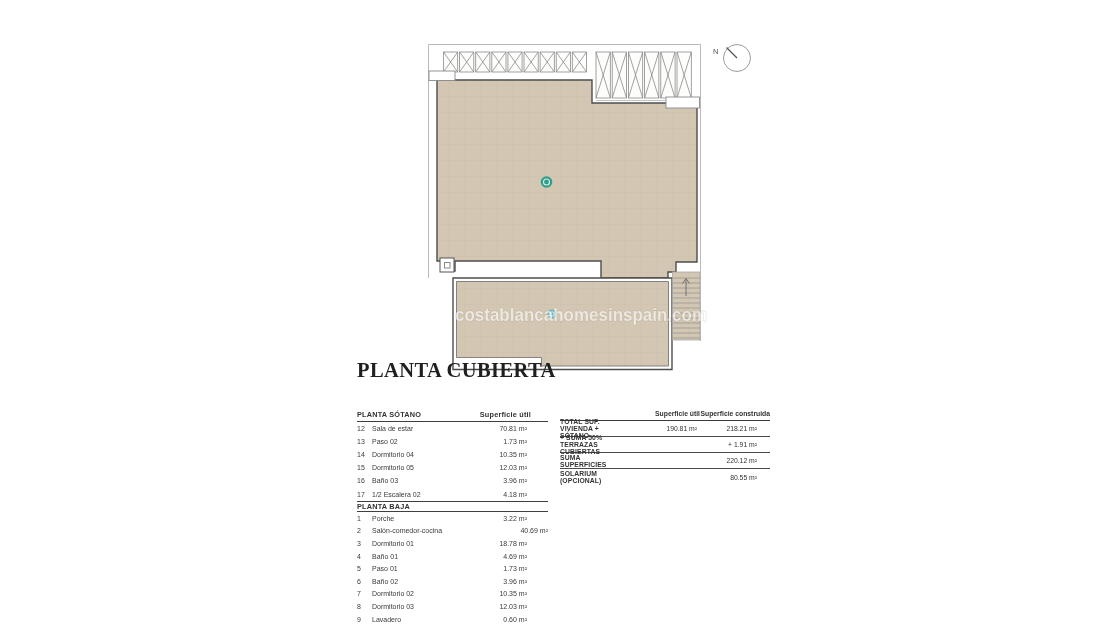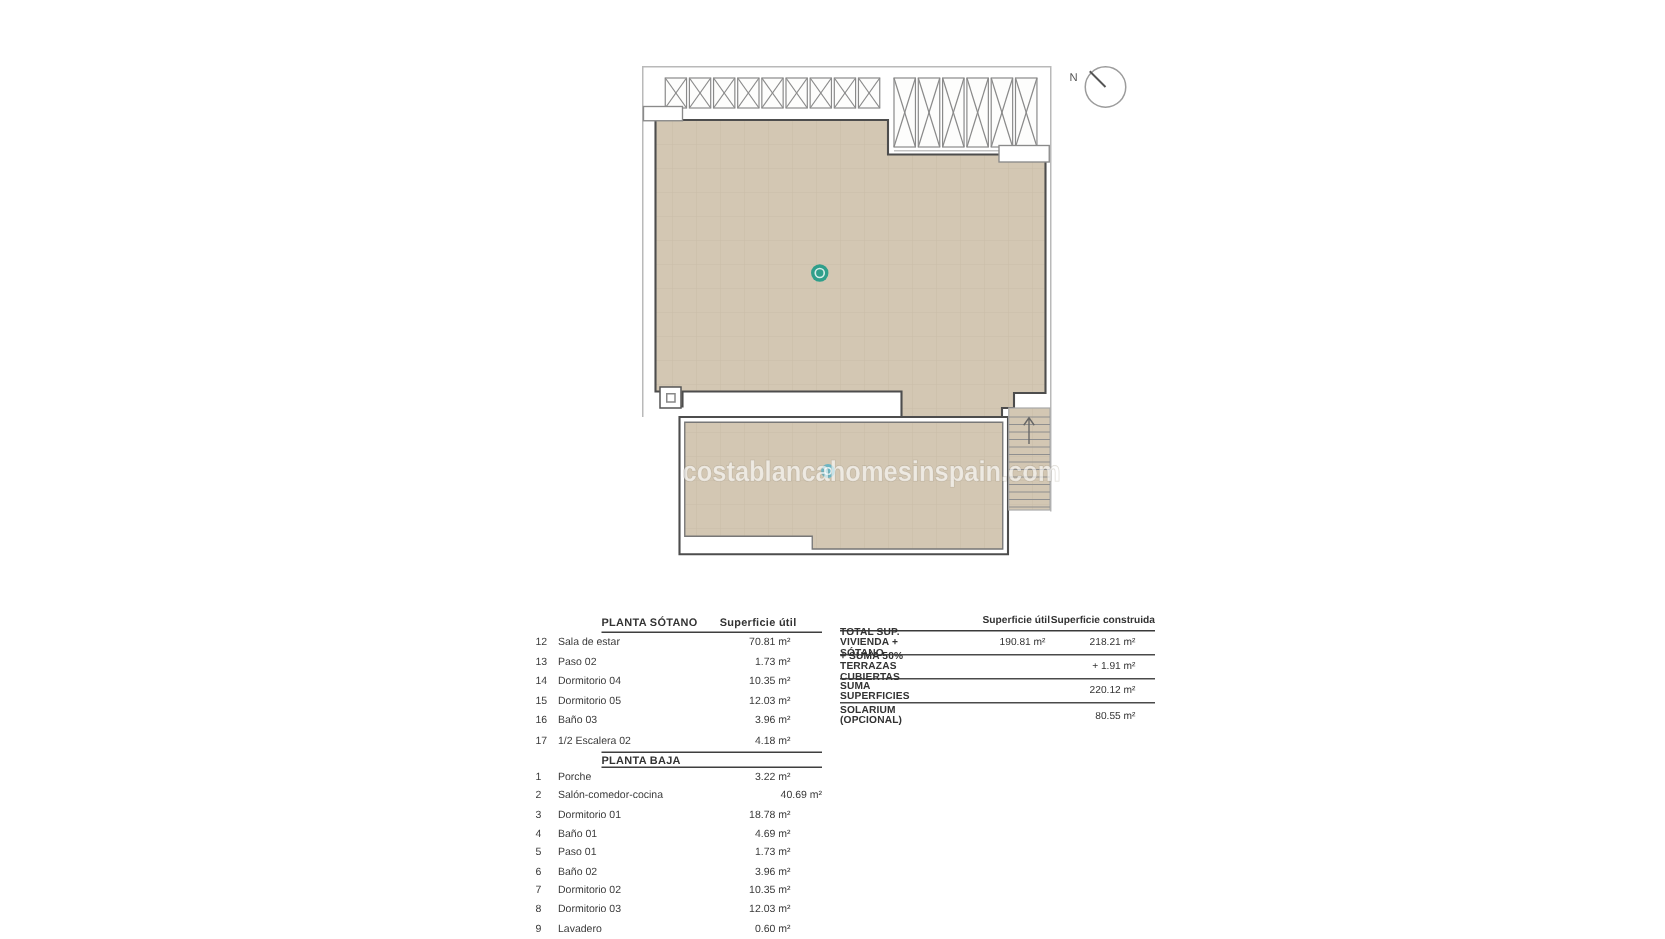--- a/index.html
+++ b/index.html
@@ -10,21 +10,21 @@
   
   .title{position:absolute;left:357px;top:360px;
          font-family:"Liberation Serif",serif;font-weight:700;color:#1f1f1f;
          font-size:20.5px;line-height:21.8px;letter-spacing:0.4px;}
 
   
   .area-table{position:absolute;left:357px;top:409px;width:191px;color:#3a3a3a;}
   .sec-head{display:flex;justify-content:space-between;align-items:flex-end;
             box-sizing:border-box;height:13px;padding-bottom:2px;
             border-bottom:1px solid #3f3f3f;font-size:7.3px;font-weight:bold;
-            letter-spacing:0.2px;color:#333;margin-left:44px;}
+            letter-spacing:0.2px;color:#333;}
   .sec-head .vh{padding-right:17px;}
   .sec-head.sec2{height:11.5px;border-top:1px solid #3f3f3f;align-items:flex-start;padding-bottom:1px;}
   .arow{display:flex;align-items:center;font-size:7px;}
   .rows-s .arow{height:13.1px;}
   .rows-b .arow{height:12.6px;}
   .arow .num{width:15px;flex:none;}
   .arow .lbl{flex:1;}
   .arow .val{flex:none;text-align:right;width:70px;padding-right:21px;}
   .arow.wide .val{padding-right:0;}
 
@@ -154,20 +154,21 @@
     <text x="455" y="320.5" textLength="252" lengthAdjust="spacingAndGlyphs" font-family="Liberation Sans, sans-serif" font-weight="bold" font-size="19" fill="rgba(255,255,255,0.62)" style="paint-order:stroke;stroke:rgba(150,138,120,0.30);stroke-width:0.8">costablancahomesinspain.com</text>
 
     <g>
       <circle cx="737" cy="58" r="13.5" fill="none" stroke="#9c9c9c" stroke-width="1"></circle>
       <line x1="737" y1="58" x2="726.5" y2="47.5" stroke="#555" stroke-width="1.3"></line>
       <text x="713" y="54" font-size="7.5" fill="#555" font-family="Liberation Sans, sans-serif">N</text>
     </g>
   </svg>
 
   <div class="title">
+    <div>PLANTA CUBIERTA</div>
   </div>
 
   <div class="area-table">
     <div class="sec-head">
       <span>PLANTA SÓTANO</span>
       <span class="vh">Superficie útil</span>
     </div>
     <div id="sotano-rows" class="rows-s">
         <div class="arow">
           <span class="num">12</span>

